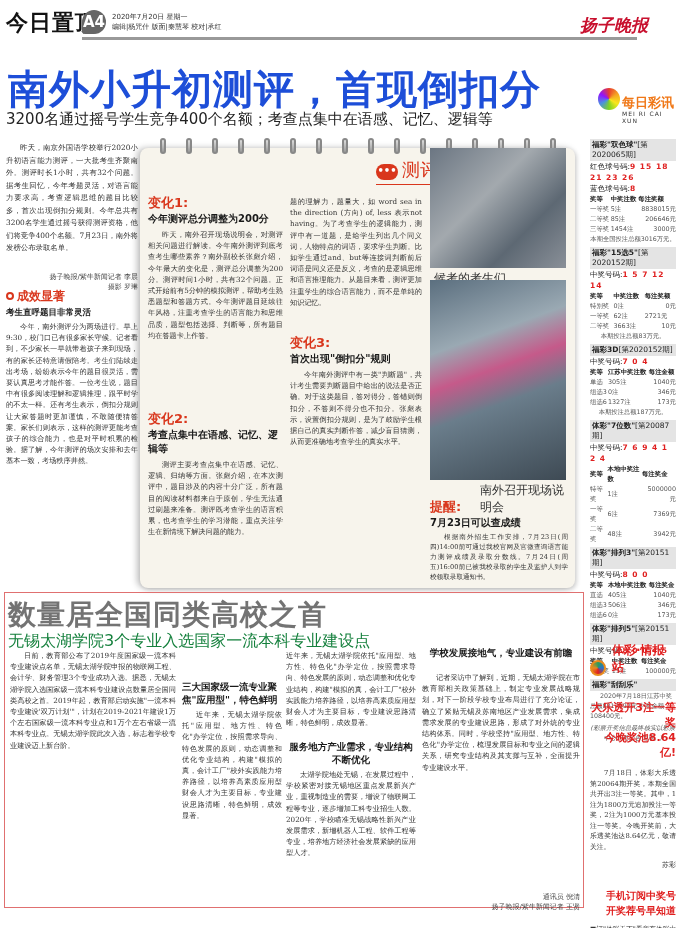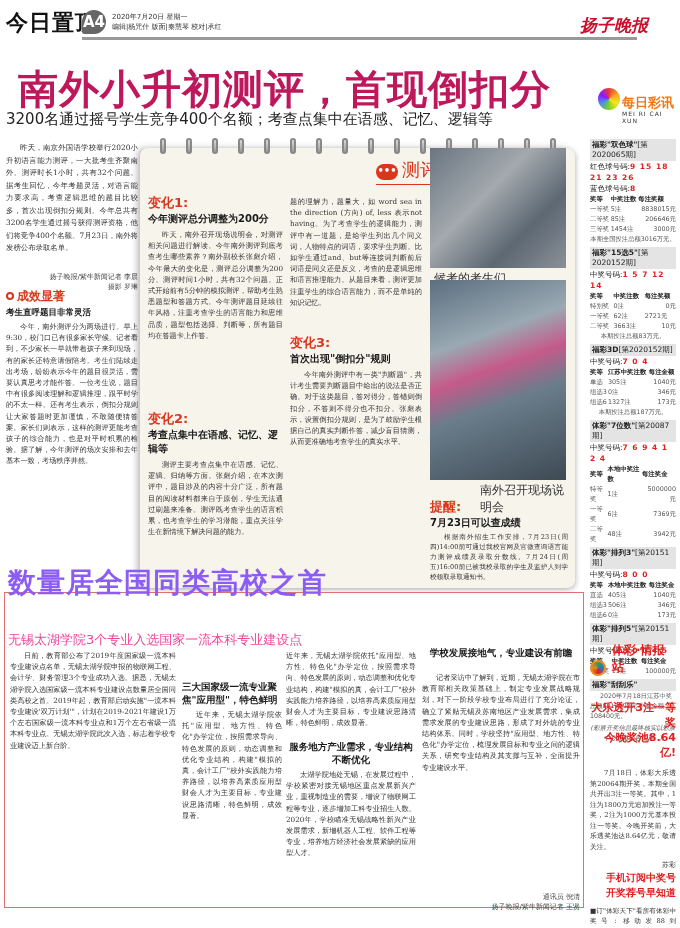--- a/index.html
+++ b/index.html
@@ -3,36 +3,36 @@
 <meta charset="utf-8">
 <style>
 *{box-sizing:border-box;margin:0;padding:0}
 body{width:680px;height:928px;background:#fff;font-family:"DejaVu Sans",sans-serif;color:#222;position:relative;overflow:hidden}
 .abs{position:absolute}
 .hdr-title{left:6px;top:8px;font-size:22px;font-weight:bold;color:#111;letter-spacing:1px}
 .pagebadge{left:82px;top:10px;width:24px;height:24px;background:#666;color:#fff;border-radius:12px 12px 12px 3px;font-size:15px;font-weight:bold;display:flex;align-items:center;justify-content:center}
 .hdr-meta{left:112px;top:12px;font-size:7px;color:#333;line-height:10px}
 .hdr-rule{left:82px;top:37px;width:555px;height:3px;background:#999}
 .masthead{left:580px;top:14px;font-family:"DejaVu Serif",serif;font-style:italic;font-weight:bold;color:#c8102e;font-size:17px}
-.headline{left:18px;top:66px;font-size:40px;font-weight:900;color:#be185d;letter-spacing:1px;line-height:46px;font-family:"DejaVu Sans",sans-serif}
+.headline{left:8px;top:66px;font-size:40px;font-weight:900;color:#1d4ed8;letter-spacing:1px;line-height:46px;font-family:"DejaVu Sans",sans-serif}
 .subhead{left:6px;top:110px;font-size:15px;color:#222;line-height:18px}
 .body-text{font-size:7.2px;line-height:11.2px;color:#333;text-align:justify;font-family:"DejaVu Serif",serif;overflow:hidden}
 .lead{left:6px;top:142px;width:132px;height:130px;font-size:7.4px;line-height:12.5px}
 .byline{font-size:7px;color:#444;text-align:right;font-family:"DejaVu Serif",serif}
 .notebook{left:140px;top:148px;width:435px;height:440px;background:#f7f4ec;border-radius:8px;box-shadow:-3px 0 6px rgba(0,0,0,.25), 2px 2px 4px rgba(0,0,0,.15)}
 .ring{width:6px;height:16px;border:2px solid #888;border-radius:4px;background:linear-gradient(#ddd,#999);position:absolute;top:-10px}
 .bubble{left:236px;top:16px;width:22px;height:16px;background:#d9361c;border-radius:8px;color:#fff;font-size:10px;line-height:14px;text-align:center;font-weight:bold}
 .bubble-title{left:262px;top:10px;font-size:18px;color:#d9361c}
 .chg-label{font-size:13px;color:#d9361c;font-weight:bold}
 .chg-title{font-size:10px;font-weight:bold;color:#1a1a1a}
 .photo{background:linear-gradient(135deg,#6b7682,#a3a9ae 40%,#5d6873 70%,#8a9098);position:absolute}
 .photo-cap{font-size:12px;color:#333;font-family:Liberation Serif, serif}
 .bottom-box{left:4px;top:592px;width:580px;height:316px;border:1.5px solid #e07070}
-.h2{left:8px;top:564px;font-size:28px;font-weight:bold;color:#8b5cf6;letter-spacing:1px}
-.h2sub{left:8px;top:631px;font-size:13px;color:#ec4899}
+.h2{left:8px;top:596px;font-size:28px;font-weight:bold;color:#737373;letter-spacing:1px}
+.h2sub{left:8px;top:631px;font-size:16px;color:#15803d}
 .side{left:590px;width:86px;font-family:"DejaVu Sans",sans-serif}
 .lot-head{background:#e4e4e4;font-size:7.5px;font-weight:bold;color:#222;padding:1px 2px;margin-top:3px}
 .lot-num{font-size:7.5px;color:#222;line-height:11px}
 .lot-num b{color:#e01f1f;letter-spacing:1px}
 .lot-table{width:100%;font-size:6.4px;color:#555;border-collapse:collapse}
 .lot-table th{font-weight:bold;color:#222;text-align:left;padding:0;line-height:10px}
 .lot-table td{padding:0;line-height:10px}
 .lot-note{font-size:6.3px;color:#555;text-align:center;line-height:10px}
 .logo-burst{left:598px;top:88px;width:22px;height:22px;background:conic-gradient(#e83c2e,#f5a623,#f8e71c,#7ed321,#4a90e2,#9013fe,#e83c2e);border-radius:50%}
 .logo-text{left:622px;top:94px;font-size:13px;font-weight:bold;color:#f07818}
@@ -320,17 +320,17 @@
 
 <div class="abs side" style="top:642px">
   <div style="display:flex;align-items:flex-end;gap:6px">
     <span style="width:16px;height:16px;border-radius:50%;border:2px solid #e98b1d;display:inline-block;background:conic-gradient(#2a9d5b,#2a73c9,#e01f1f,#e98b1d,#2a9d5b)"></span>
     <span style="font-size:12px;font-weight:bold;color:#e01f1f">体彩·情报站</span>
   </div>
   <div class="red-title" style="margin-top:24px">大乐透开3注一等奖</div>
   <div class="red-title">今晚奖池8.64亿!</div>
   <div class="body-text" style="height:92px;text-indent:14px;margin-top:8px;font-size:6.8px;line-height:10.5px">7月18日，体彩大乐透第20064期开奖，本期全国共开出3注一等奖。其中，1注为1800万元追加投注一等奖，2注为1000万元基本投注一等奖。今晚开奖前，大乐透奖池达8.64亿元，敬请关注。</div>
   <div class="byline">苏彩</div>
-  <div class="red-title" style="font-size:10px">手机订阅中奖号</div>
+  <div class="red-title" style="margin-top:18px;font-size:10px">手机订阅中奖号</div>
   <div class="red-title" style="font-size:10px">开奖荐号早知道</div>
   <div class="body-text" style="margin-top:6px;font-size:6.6px;line-height:10px">■订"体彩天下"看所有体彩中奖号：移动发88到10658777800(2元/月)。</div>
 
 </div>
 
 </body></html>

